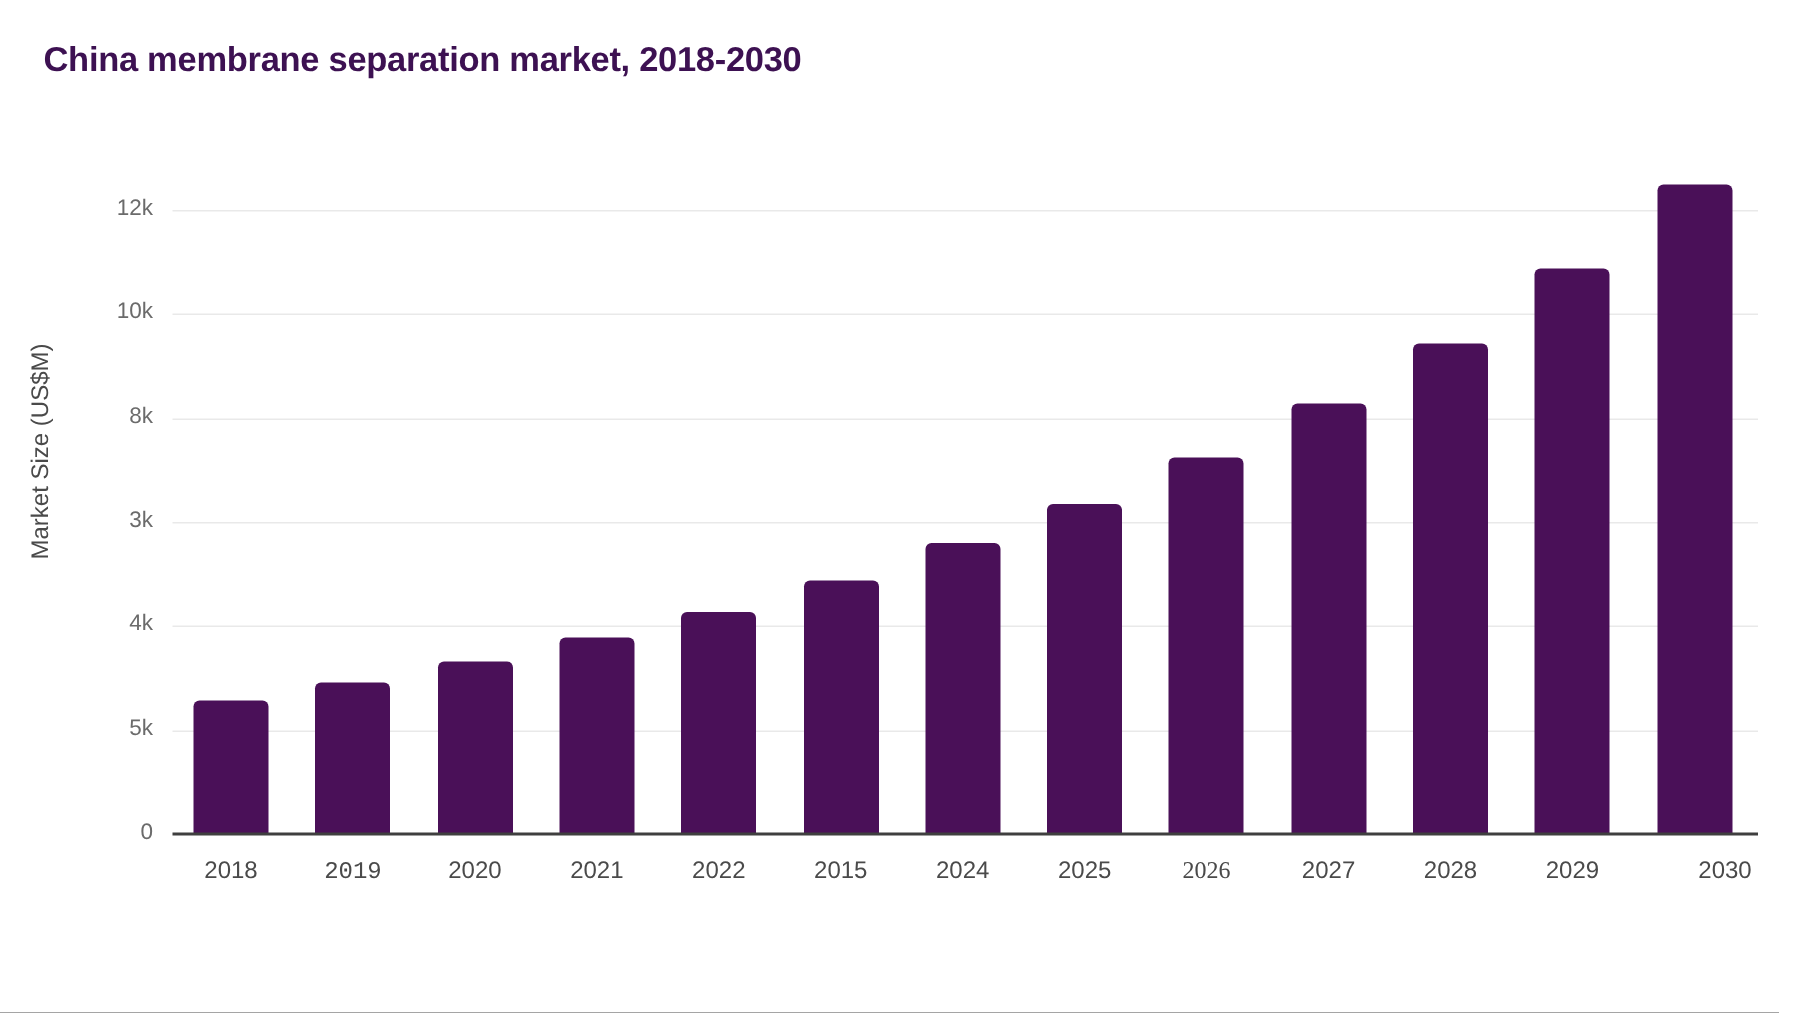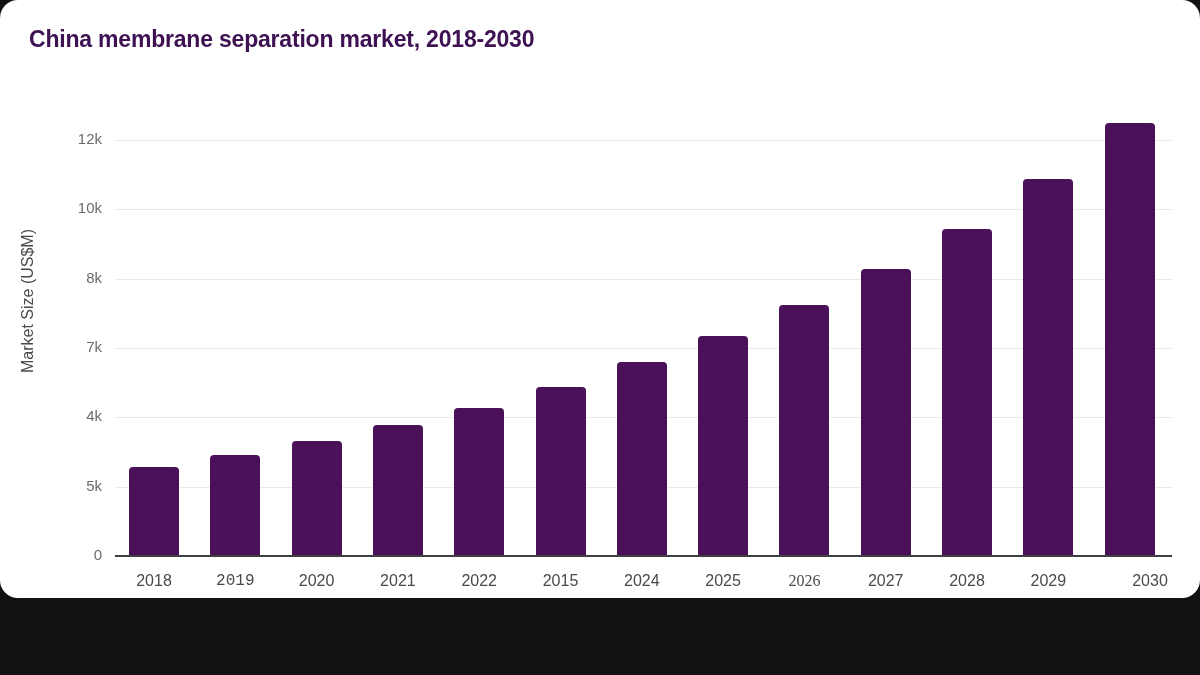--- a/index.html
+++ b/index.html
@@ -8,23 +8,23 @@
     width: 1200px;
     height: 675px;
     background: #111111;
     font-family: "Liberation Sans", sans-serif;
   }
 
   #card {
     position: absolute;
     left: 0; top: 0;
     width: 1200px;
-    height: 598px;
+    height: 675px;
     background: #ffffff;
-    border-radius: 18px;
+    border-radius: 0;
     overflow: hidden;
   }
 
   
   #chart-title {
     position: absolute;
     left: 29px;
     top: 26px;
     font-size: 23px;
     font-weight: bold;
@@ -199,21 +199,21 @@
   <div id="chart-title">China membrane separation market, 2018-2030</div>
 
   <div id="y-axis-title-wrap" style="position:absolute;left:0;top:0;">
     <div id="y-axis-title">Market Size (US$M)</div>
   </div>
 
   <div id="ytick-layer">
       <div class="ytick" style="top: 546px;">0</div>
       <div class="ytick" style="top: 476.625px;">5k</div>
       <div class="ytick" style="top: 407.25px;">4k</div>
-      <div class="ytick" style="top: 337.875px;">7k</div>
+      <div class="ytick" style="top: 337.875px;">3k</div>
       <div class="ytick" style="top: 268.5px;">8k</div>
       <div class="ytick" style="top: 199.125px;">10k</div>
       <div class="ytick" style="top: 129.75px;">12k</div>
     </div>
 
   <div id="plot">
     <div id="gridlines">
         <div class="gridline" style="top: 444px; background: transparent;"></div>
         <div class="gridline" style="top: 374.625px;"></div>
         <div class="gridline" style="top: 305.25px;"></div>

